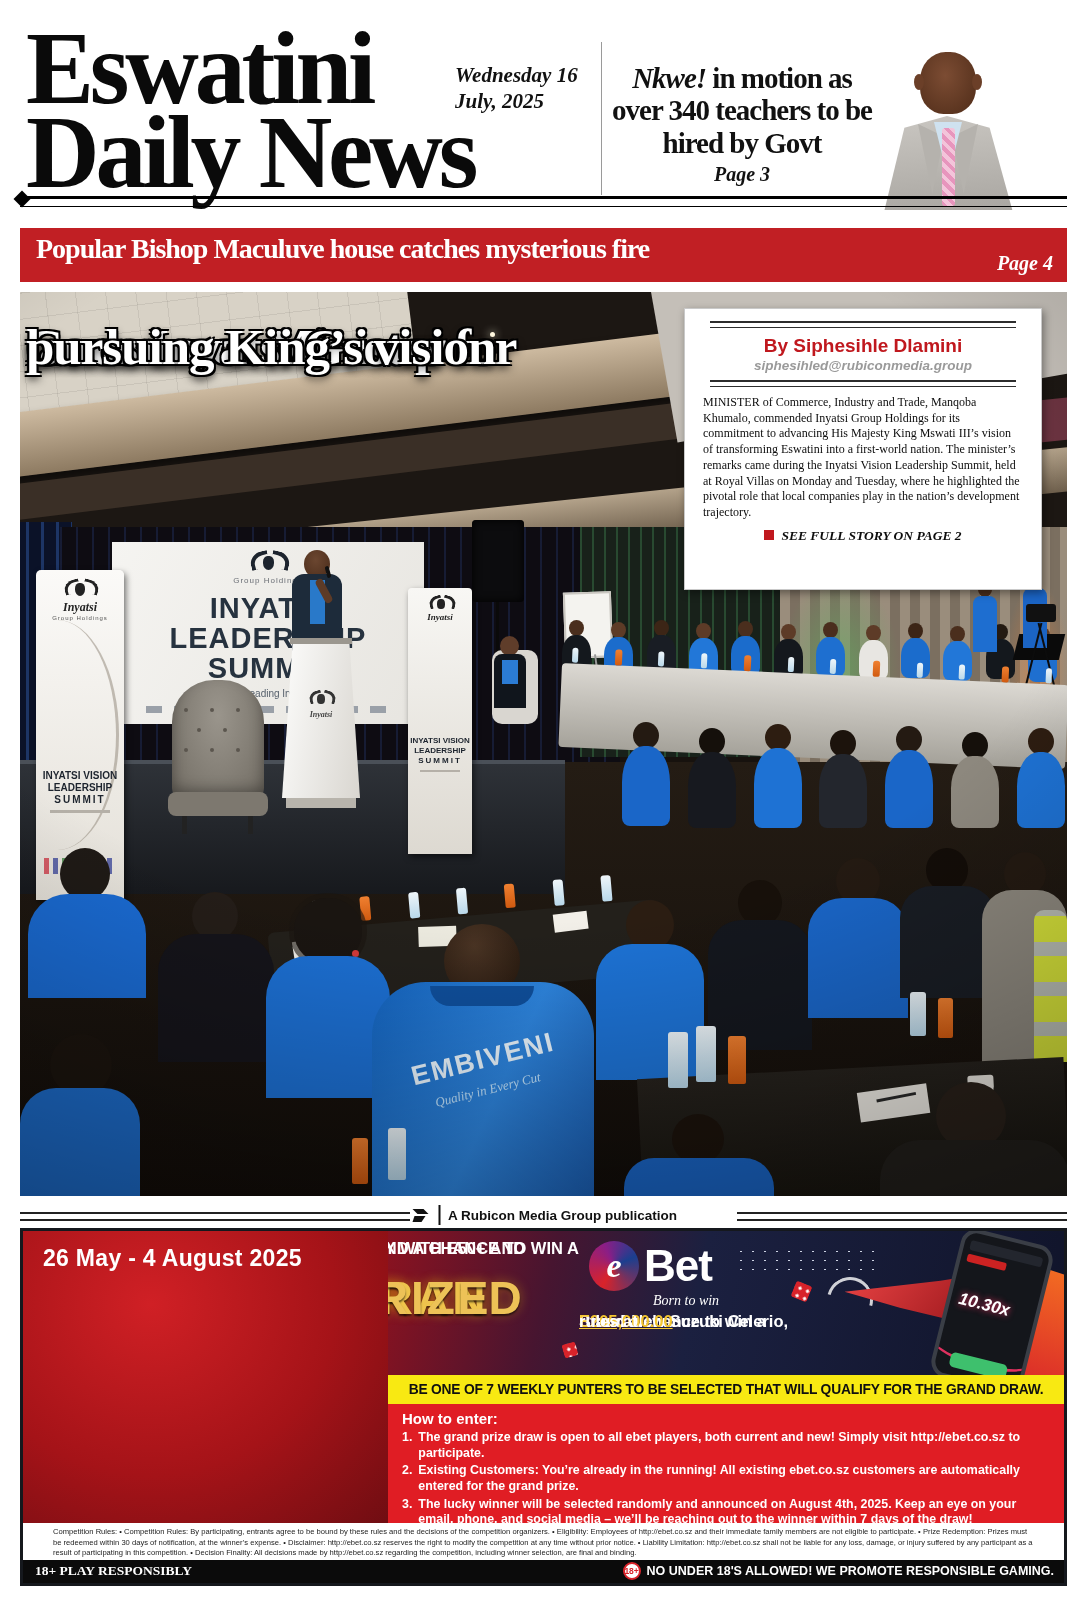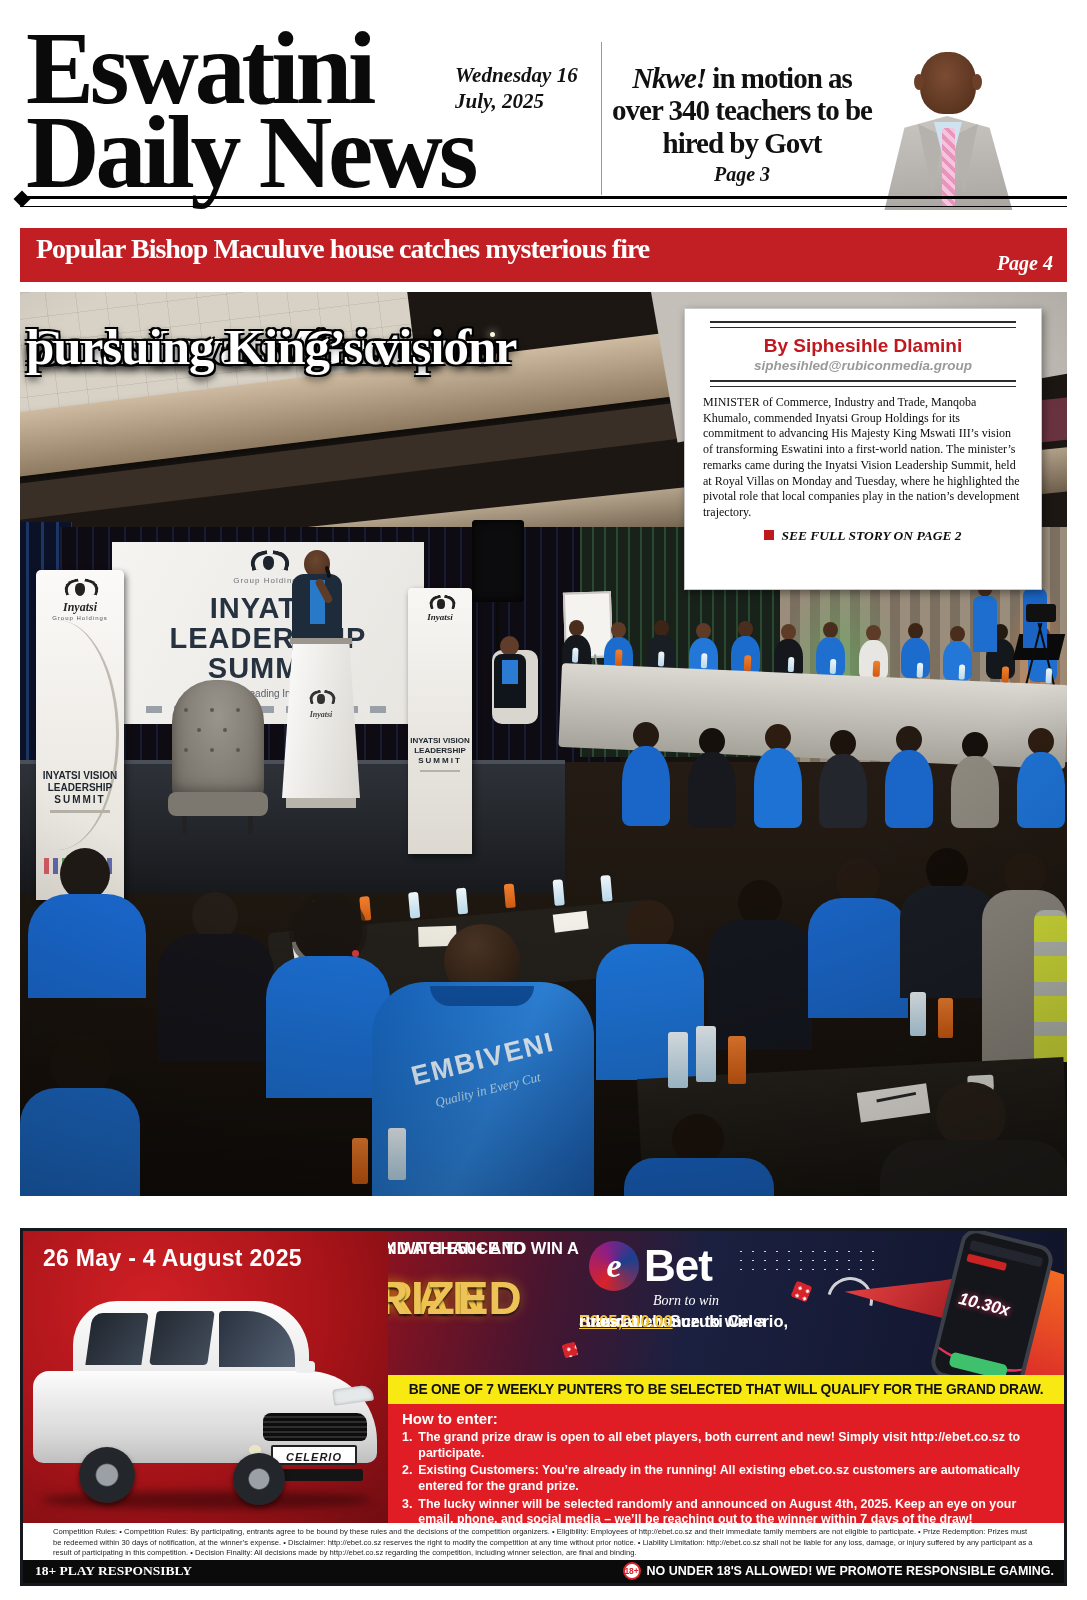--- a/index.html
+++ b/index.html
@@ -474,20 +474,32 @@
     <div class="byline-card">
       <span class="hrule" style="margin-top:12px;"></span>
       <span class="byl-name">By Siphesihle Dlamini</span>
       <span class="byl-mail">siphesihled@rubiconmedia.group</span>
       <span class="hrule"></span>
       <span class="byl-body">MINISTER of Commerce, Industry and Trade, Manqoba Khumalo, commended Inyatsi Group Holdings for its commitment to advancing His Majesty King Mswati III’s vision of transforming Eswatini into a first-world nation.  The minister’s remarks came during the Inyatsi Vision Leadership Summit, held at Royal Villas on Monday and Tuesday, where he highlighted the pivotal role that local companies play in the nation’s development trajectory.</span>
       <span class="byl-more"><span class="redsq"></span><span>SEE FULL STORY ON PAGE 2</span></span>
     </div>
   </div>
 
+  <div class="pubstrip">
+    <div class="dbl" style="left:0;width:390px;"></div>
+    <div class="dbl" style="right:0;width:330px;"></div>
+    <div class="pub-center">
+      <svg width="20" height="20" viewBox="0 0 20 20">
+          <path d="M2 4 L13 4 L18 9 L7 9 Z" fill="#111"></path>
+          <path d="M4 11 L15 11 L11 17 L2 17 Z" fill="#111"></path>
+        </svg>
+      <div class="pub-bar"></div>
+      <div class="pub-text">A Rubicon Media Group publication</div>
+    </div>
+  </div>
 
   <div class="ad">
     <div class="ad-row1">
       <div class="dots"></div>
       <div class="swirl"></div>
       <div class="orangewedge"></div>
       <div class="jet"></div>
       <div class="die" style="left:770px;top:52px;transform:rotate(22deg);"></div>
       <div class="die" style="left:540px;top:112px;transform:rotate(-16deg);width:14px;height:14px;"></div>
       <div class="ad-play">
@@ -514,38 +526,20 @@
         <div style="left:6px;top:8px;width:74px;height:10px;background:#23262e;border-radius:3px;"></div>
         <div style="left:6px;top:22px;width:40px;height:8px;background:#c22;border-radius:2px;"></div>
         <div class="phone-curve"></div>
         <div class="phone-mult">10.30x</div>
         <div class="phone-btn"></div>
       </div>
     </div>
 
     <div class="ad-redcol">
       <div class="ad-date">26 May - 4 August 2025</div>
-      <div style="left:4px;top:64px;width:356px;height:226px;">
-        <div style="left:14px;top:196px;width:330px;height:18px;background:rgba(0,0,0,.4);border-radius:50%;filter:blur(4px);"></div>
-        <div style="left:46px;top:6px;width:236px;height:78px;background:linear-gradient(#fdfdfd,#e8e8e8);border-radius:44px 54px 0 0;"></div>
-        <div style="left:62px;top:18px;width:56px;height:52px;background:linear-gradient(120deg,#20262e,#3c4654);border-radius:10px 4px 0 0;transform:skewX(-8deg);"></div>
-        <div style="left:126px;top:16px;width:58px;height:54px;background:linear-gradient(120deg,#232a33,#424c5a);border-radius:4px;transform:skewX(-8deg);"></div>
-        <div style="left:192px;top:16px;width:76px;height:56px;background:linear-gradient(120deg,#2a3240,#556172);border-radius:4px 48px 0 0;"></div>
-        <div style="left:6px;top:76px;width:344px;height:92px;background:linear-gradient(#fcfcfc,#d8d8d8 70%,#bfbfbf);border-radius:16px 70px 10px 10px;"></div>
-        <div style="left:268px;top:66px;width:20px;height:12px;background:#eee;border-radius:4px;"></div>
-        <div style="left:306px;top:92px;width:40px;height:16px;background:#e6e9ea;border-radius:4px 12px 2px 2px;transform:rotate(-8deg);box-shadow:inset 0 0 4px #9ba3a8;"></div>
-        <div style="left:236px;top:118px;width:104px;height:28px;background:repeating-linear-gradient(0deg,#0d0d0d 0 3px,#2e2e2e 3px 5px);border-radius:8px 10px 6px 6px;"></div>
-        <div style="left:244px;top:150px;width:86px;height:20px;background:#fff;border:2px solid #222;border-radius:2px;text-align:center;">
-          <span style="position:static;font-weight:bold;font-style:italic;font-size:11px;color:#1a1a1a;letter-spacing:1px;line-height:16px;">CELERIO</span>
-        </div>
-        <div style="left:240px;top:174px;width:96px;height:12px;background:#141414;border-radius:3px;"></div>
-        <div style="left:222px;top:150px;width:12px;height:10px;background:#e9e6c8;border-radius:50%;"></div>
-        <div style="left:52px;top:152px;width:56px;height:56px;background:radial-gradient(#9aa0a6 0 26%,#23262a 30% 100%);border-radius:50%;box-shadow:0 3px 5px rgba(0,0,0,.5);"></div>
-        <div style="left:206px;top:158px;width:52px;height:52px;background:radial-gradient(#9aa0a6 0 26%,#23262a 30% 100%);border-radius:50%;box-shadow:0 3px 5px rgba(0,0,0,.5);"></div>
-      </div>
     </div>
 
     <div class="ad-yellow">BE ONE OF 7 WEEKLY PUNTERS TO BE SELECTED THAT WILL QUALIFY FOR THE GRAND DRAW.</div>
 
     <div class="ad-redpanel">
       <div class="howto">How to enter:</div>
       <div class="steps">
         <div class="step">
             <span>1.</span>
             <span>The grand prize draw is open to all ebet players, both current and new! Simply visit http://ebet.co.sz to participate.</span>

